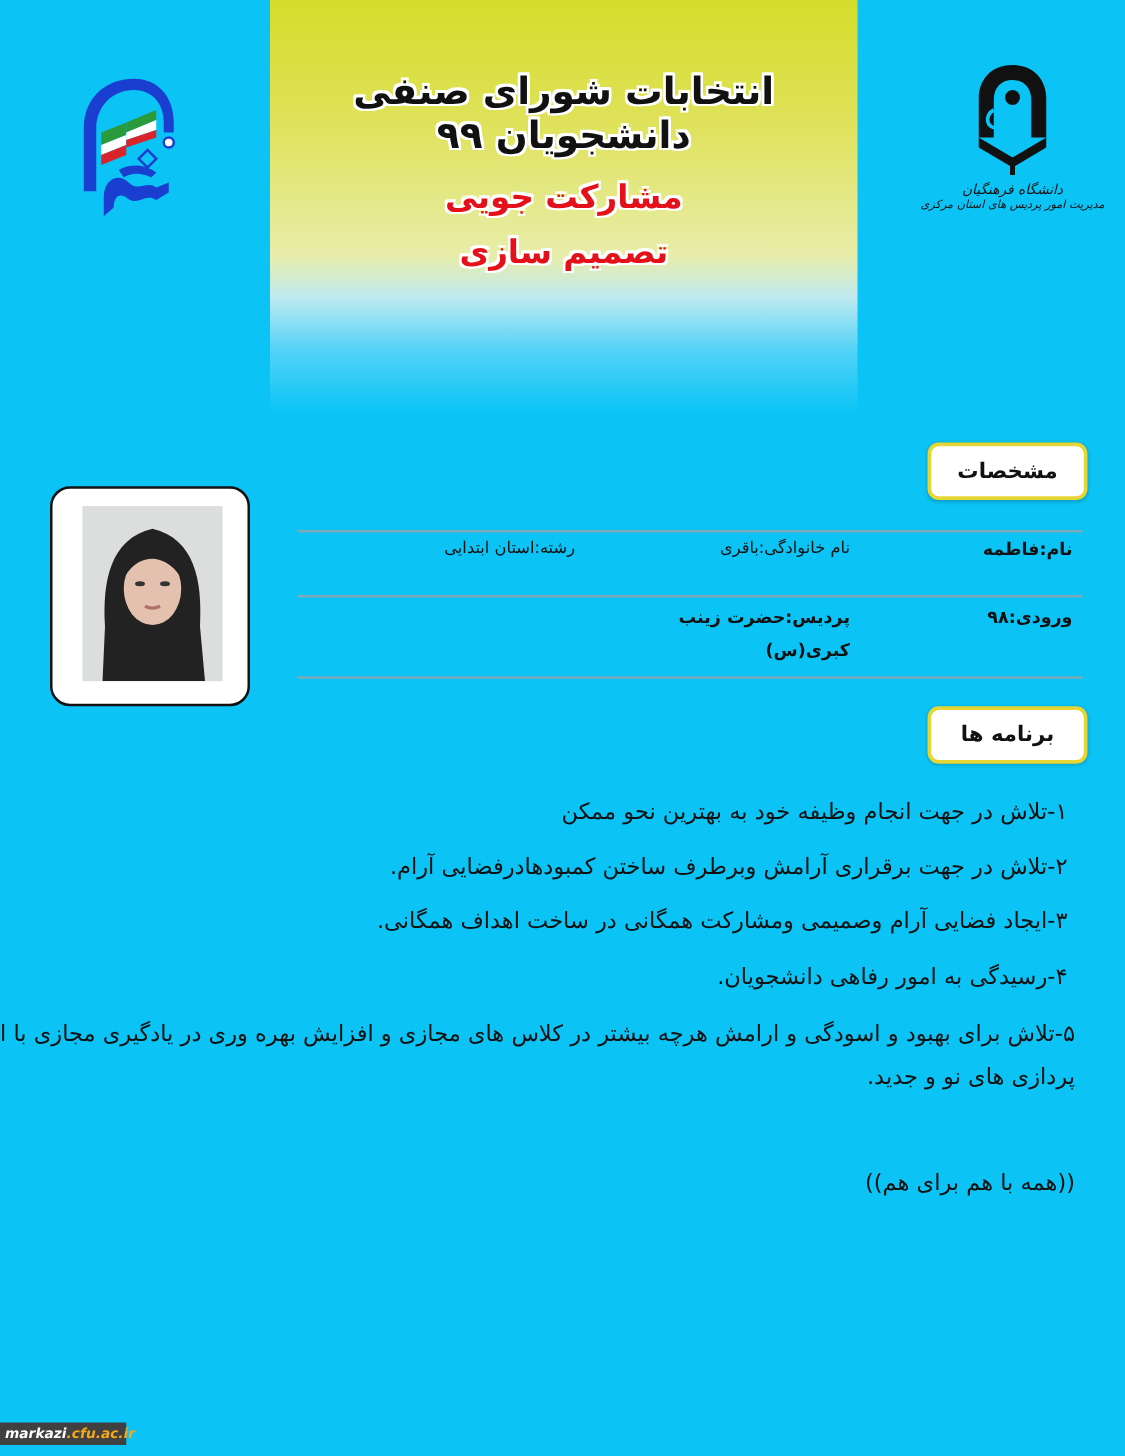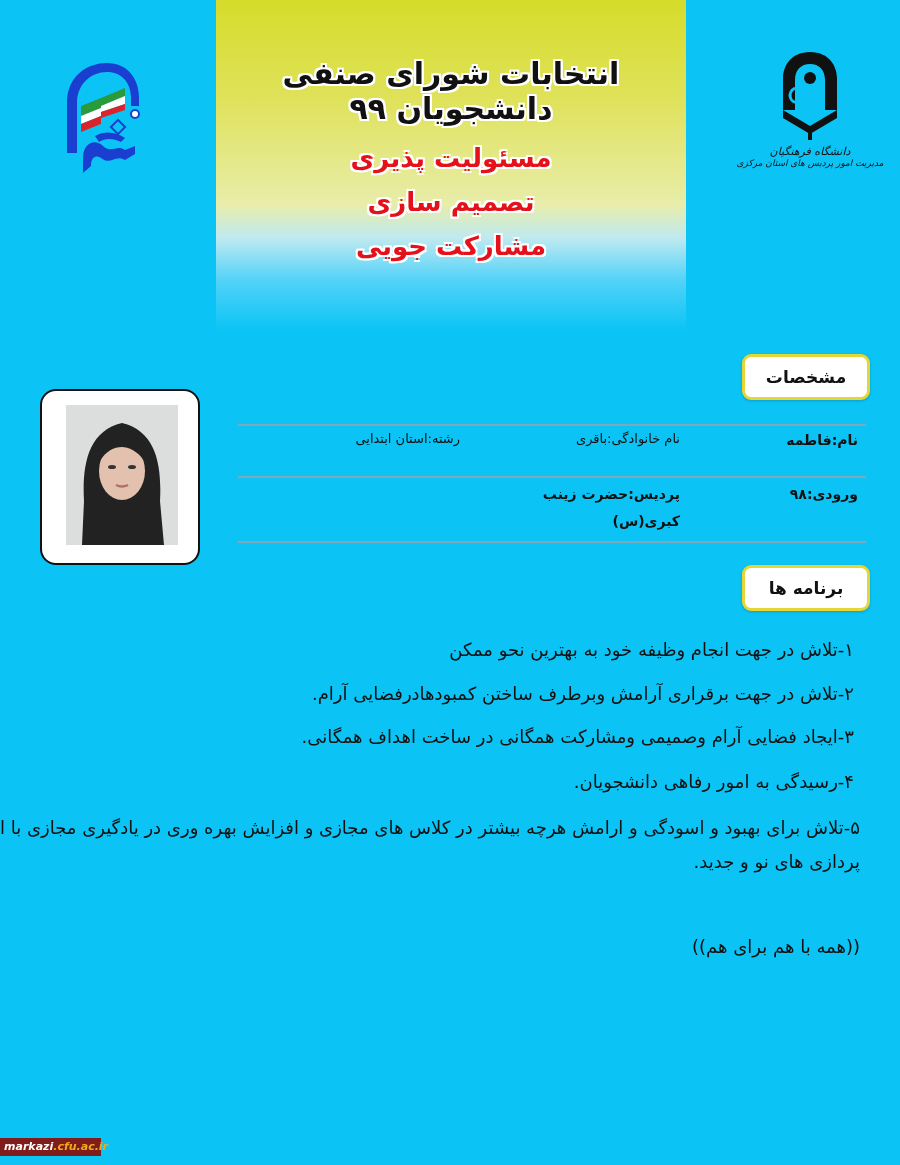--- a/index.html
+++ b/index.html
@@ -54,34 +54,33 @@
   }
   .hr { position: absolute; left: 238px; width: 628px; height: 2px; background: #7fa9b9; }
   .info-text { position: absolute; font-size: 13px; direction: rtl; white-space: nowrap; color: #111; }
   .info-bold { font-weight: bold; font-size: 14px; }
   .program {
     position: absolute; right: 46px; font-size: 18px; direction: rtl; color: #111;
     text-align: center; line-height: 34px;
   }
   .watermark {
     position: absolute; left: 0; top: 1138px; width: 101px; height: 18px;
-    background: #7f1d1d; font-family: "DejaVu Sans", sans-serif; font-style: italic; font-weight: bold;
+    background: #404040; font-family: "DejaVu Sans", sans-serif; font-style: italic; font-weight: bold;
     font-size: 11px; line-height: 18px; padding-left: 4px; color: #fff;
   }
   .watermark .w-domain { color: #f3a81a; }
 </style>
 </head>
 <body>
 
 <div class="banner">
   <div class="banner-title">انتخابات شورای صنفی دانشجویان ۹۹</div>
   <div class="slogans">
-    <div class="slogan">مسئولیت پذیری</div>
+    <div class="slogan">مشارکت جویی</div>
     <div class="slogan">تصمیم سازی</div>
-    <div class="slogan">مشارکت جویی</div>
   </div>
 </div>
 
 <div class="logo-right">
   <svg width="70" height="95" viewBox="0 0 70 95">
     <path d="M35 4 C16 4 8 18 8 30 L8 62 L20 62 L20 32 C20 22 26 16 35 16 C44 16 50 22 50 32 L50 62 L62 62 L62 30 C62 18 54 4 35 4 Z" fill="#111"></path>
     <circle cx="35" cy="30" r="6" fill="#111"></circle>
     <path d="M8 62 L35 78 L62 62 L62 70 L35 86 L8 70 Z" fill="#111"></path>
     <path d="M20 40 C12 44 14 56 24 54" stroke="#0bc4f5" stroke-width="3" fill="none"></path>
     <rect x="33" y="78" width="4" height="14" fill="#111"></rect>

